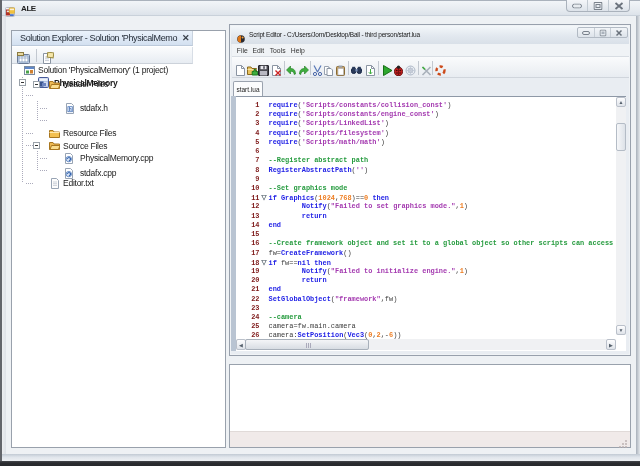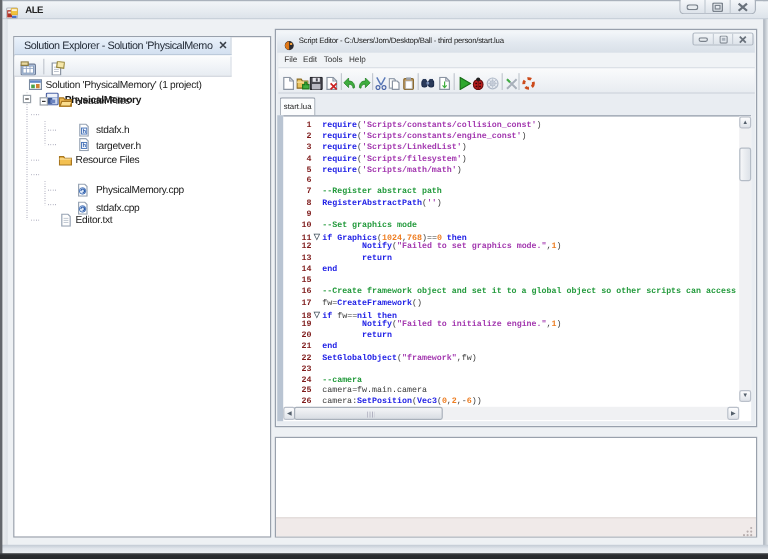--- a/index.html
+++ b/index.html
@@ -184,34 +184,34 @@
         <span class="tlab" style="left:51.0px">Header Files</span>
       </div>
 <div class="trow" style="top:71.0px">
         <span class="ticon" style="left:53.0px"><svg width="10" height="11" viewBox="0 0 10 11">
             <path d="M1.5 0.5 L6.5 0.5 L8.5 2.5 L8.5 10.5 L1.5 10.5 Z" fill="#fff" stroke="#98a4b4"></path>
             <rect x="2.9" y="3.7" width="4.4" height="5" fill="#f4f8ff" stroke="#4a76ba" stroke-width="0.8"></rect>
             <text x="5.1" y="7.7" font-size="4.8" fill="#2a5aa8" text-anchor="middle" font-family="Liberation Sans" font-weight="bold">h</text>
           </svg></span>
         <span class="tlab" style="left:68.0px">stdafx.h</span>
       </div>
-<div class="trow" style="top:83.5px">
-        <span class="ticon" style="left:53.0px"><svg width="10" height="11" viewBox="0 0 10 11">
-            <path d="M1.5 0.5 L6.5 0.5 L8.5 2.5 L8.5 10.5 L1.5 10.5 Z" fill="#fff" stroke="#98a4b4"></path>
-            <rect x="2.9" y="3.7" width="4.4" height="5" fill="#f4f8ff" stroke="#4a76ba" stroke-width="0.8"></rect>
-            <text x="5.1" y="7.7" font-size="4.8" fill="#2a5aa8" text-anchor="middle" font-family="Liberation Sans" font-weight="bold">h</text>
-          </svg></span>
-        <span class="tlab" style="left:68.0px">targetver.h</span>
-      </div>
 <div class="trow" style="top:96.0px">
         <span class="ticon" style="left:37.0px"><svg width="11" height="11" viewBox="0 0 11 11">
             <path d="M0.5 2.5 L4 2.5 L5 4 L10.5 4 L10.5 9.5 L0.5 9.5 Z" fill="#f3c051 " stroke="#a8761f"></path>
             <path d="M0.5 4.5 L10.5 4.5" stroke="#ffe9b0"></path>
           </svg></span>
         <span class="tlab" style="left:51.0px">Resource Files</span>
+      </div>
+<div class="trow" style="top:108.6px">
+        <span class="exp" style="left:21.3px"></span>
+        <span class="ticon" style="left:37.0px"><svg width="11" height="11" viewBox="0 0 11 11">
+            <path d="M0.5 2.5 L4 2.5 L5 4 L10.5 4 L10.5 9.5 L0.5 9.5 Z" fill="#eeb952" stroke="#a8761f"></path>
+            <path d="M2.5 5.5 L11 5.5 L9.5 9.5 L1 9.5 Z" fill="#fbde8f" stroke="#a8761f"></path>
+          </svg></span>
+        <span class="tlab" style="left:51.0px">Source Files</span>
       </div>
 <div class="trow" style="top:121.2px">
         <span class="ticon" style="left:52.0px"><svg width="10" height="11" viewBox="0 0 10 11">
             <path d="M1.5 0.5 L6.5 0.5 L8.5 2.5 L8.5 10.5 L1.5 10.5 Z" fill="#fff" stroke="#98a4b4"></path>
             <circle cx="4.8" cy="6.1" r="2.7" fill="#dce8f8" stroke="#4a76ba" stroke-width="0.8"></circle>
             <path d="M3.4 6.1 A1.6 1.6 0 1 1 4.8 7.7" fill="none" stroke="#2a5aa8" stroke-width="0.9"></path>
             <path d="M5.6 6.1 H7 M6.3 5.4 V6.8" stroke="#2a5aa8" stroke-width="0.7"></path>
           </svg></span>
         <span class="tlab" style="left:68.0px">PhysicalMemory.cpp</span>
       </div>

